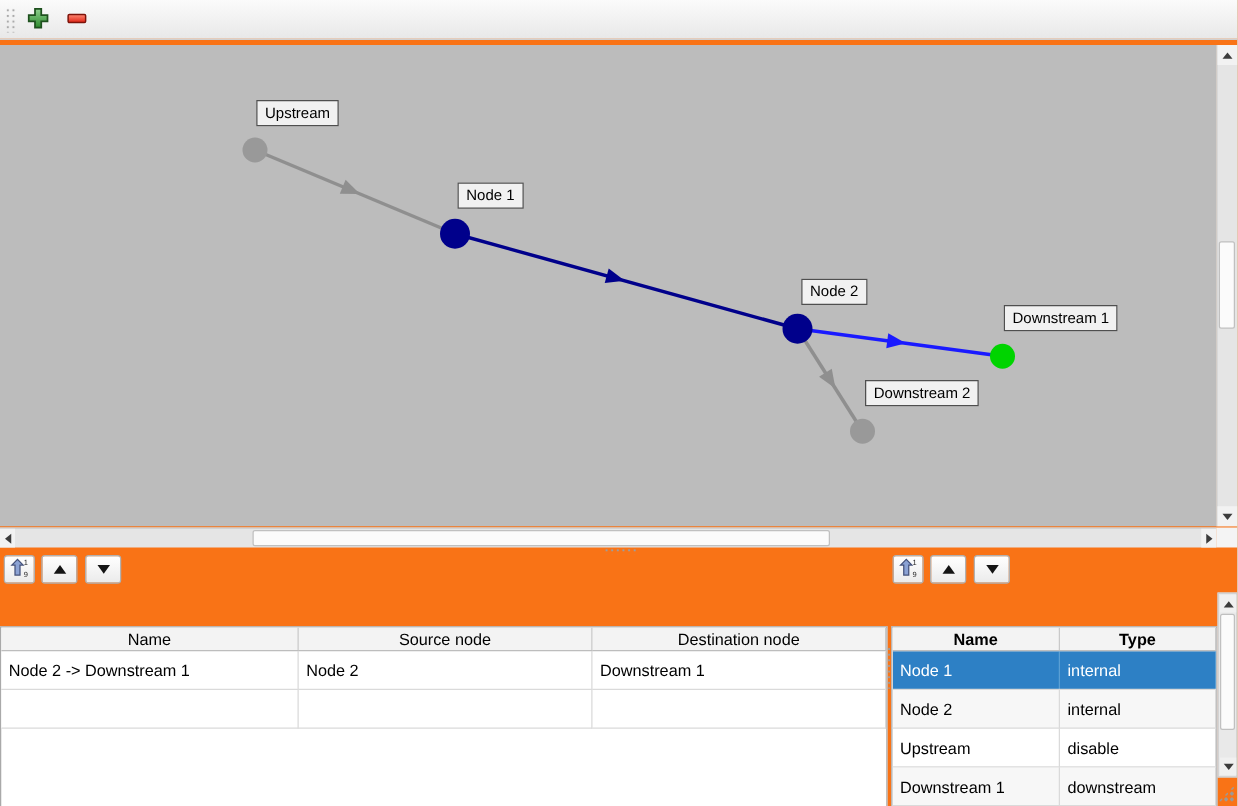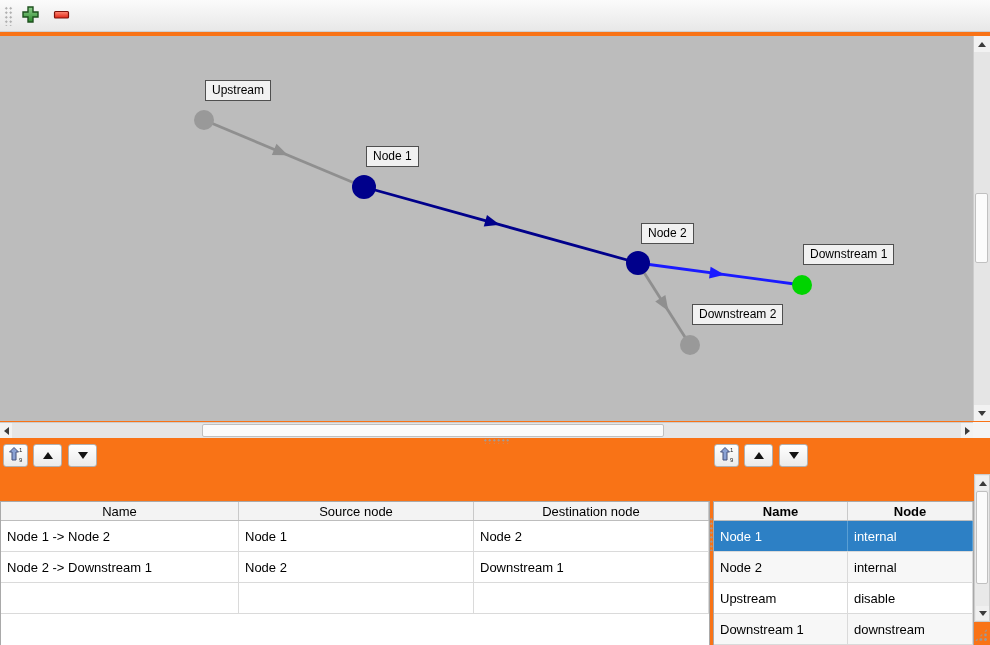--- a/index.html
+++ b/index.html
@@ -197,46 +197,41 @@
     <table id="edges-table">
         <thead>
           <tr>
             <th>Name</th>
             <th>Source node</th>
             <th>Destination node</th>
           </tr>
         </thead>
         <tbody>
           <tr>
-            <td>Node 1 -&gt; Node 2</td>
-            <td>Node 1</td>
-            <td>Node 2</td>
-          </tr>
-          <tr>
             <td>Node 2 -&gt; Downstream 1</td>
             <td>Node 2</td>
             <td>Downstream 1</td>
           </tr>
           <tr class="filler">
             <td></td>
             <td></td>
             <td></td>
           </tr>
         </tbody>
       </table>
   </div>
 
   <div class="v-splitter"></div>
 
   <div class="table-wrap" id="nodes-wrap">
     <table id="nodes-table">
         <thead>
           <tr>
             <th>Name</th>
-            <th>Node</th>
+            <th>Type</th>
           </tr>
         </thead>
         <tbody>
           <tr class="selected">
             <td style="background-color: rgb(45, 128, 197);">Node 1</td>
             <td style="background-color: rgb(45, 128, 197);">internal</td>
           </tr>
           <tr class="even">
             <td>Node 2</td>
             <td>internal</td>

